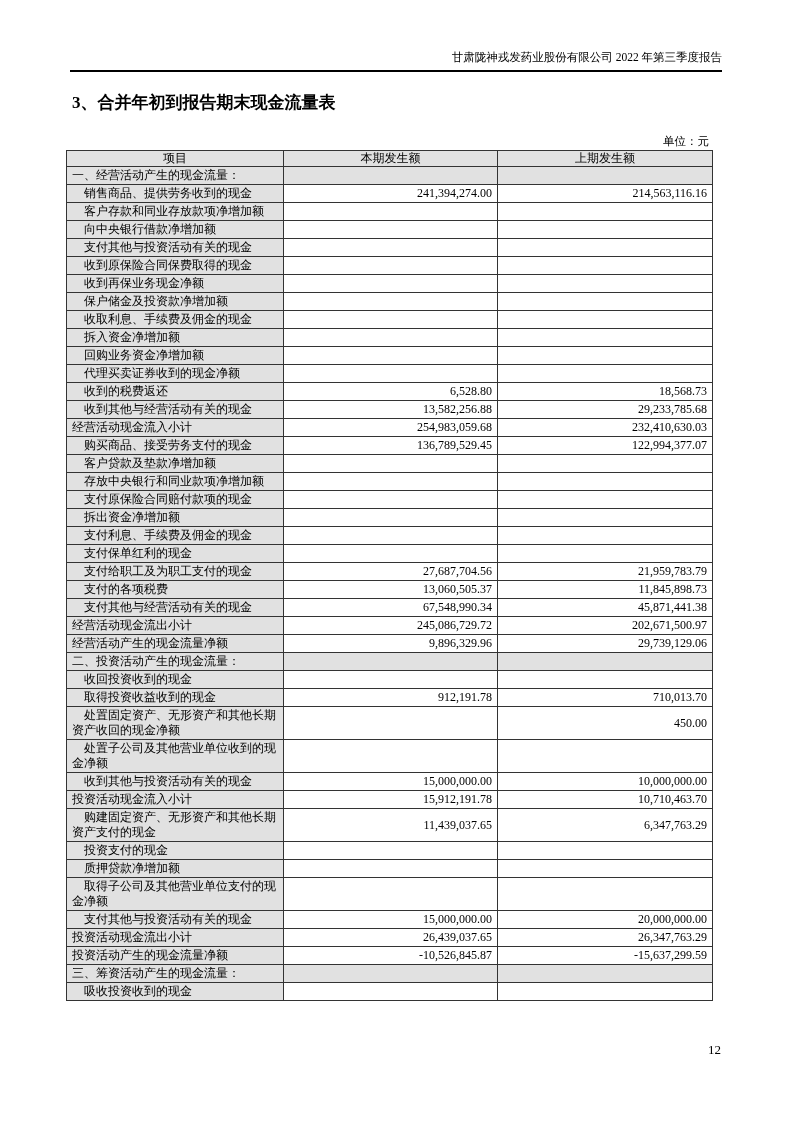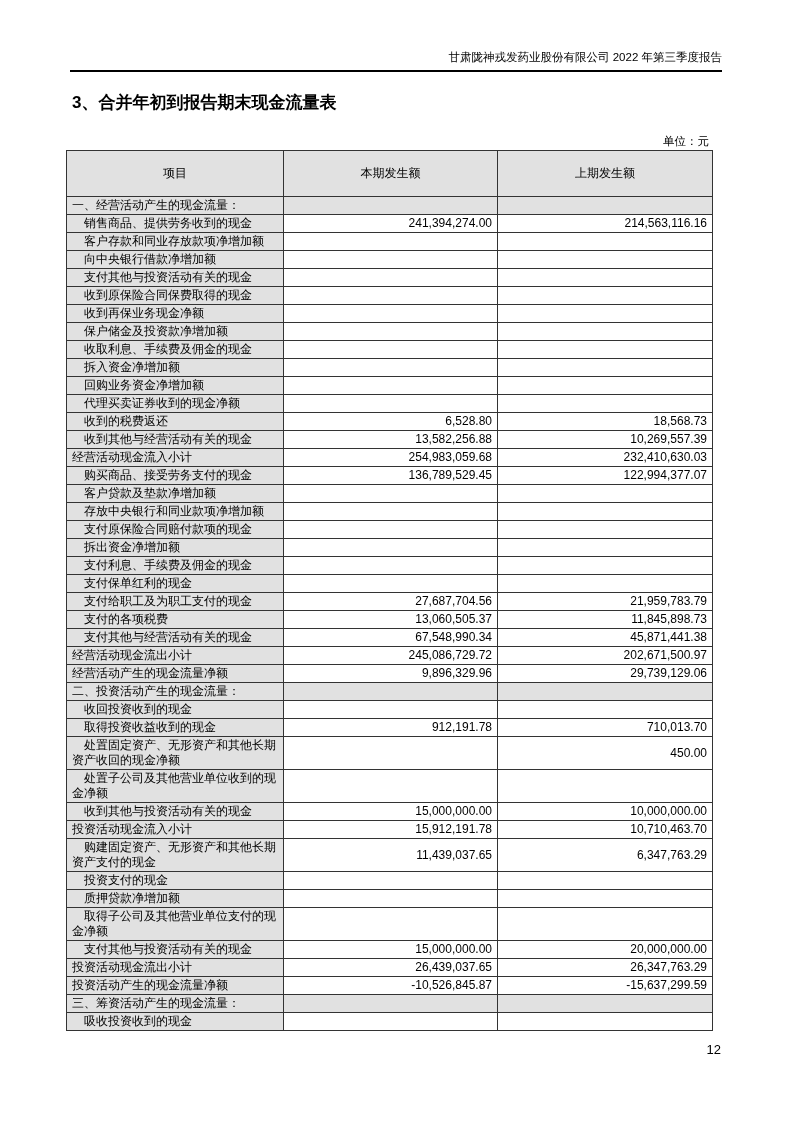--- a/index.html
+++ b/index.html
@@ -5,21 +5,21 @@
   html, body {
     margin: 0;
     padding: 0;
     background: #ffffff;
   }
   .page {
     position: relative;
     width: 793px;
     height: 1122px;
     background: #ffffff;
-    font-family: Liberation Sans, sans-serif;
+    font-family: Liberation Serif, serif;
     color: #000000;
     overflow: hidden;
   }
   .doc-header {
     position: absolute;
     left: 70px;
     right: 71px;
     top: 50px;
     text-align: right;
     font-size: 11.5px;
@@ -60,21 +60,21 @@
     line-height: 15px;
     padding: 1px 5px;
     vertical-align: middle;
     overflow: hidden;
   }
   table.cashflow { border: 1.5px solid #222222; }
   table.cashflow th {
     background: #e1e1e1;
     font-weight: normal;
     text-align: center;
-    padding: 15px 5px;
+    padding: 0 5px;
   }
   td.label {
     background: #e1e1e1;
     text-align: left;
   }
   td.num {
     background: #ffffff;
     text-align: right;
   }
   tr.detail td.label {
@@ -184,21 +184,21 @@
           <td class="num"></td>
         </tr>
         <tr class="detail">
           <td class="label">收到的税费返还</td>
           <td class="num">6,528.80</td>
           <td class="num">18,568.73</td>
         </tr>
         <tr class="detail">
           <td class="label">收到其他与经营活动有关的现金</td>
           <td class="num">13,582,256.88</td>
-          <td class="num">10,269,557.39</td>
+          <td class="num">29,233,785.68</td>
         </tr>
         <tr class="subtotal">
           <td class="label">经营活动现金流入小计</td>
           <td class="num">254,983,059.68</td>
           <td class="num">232,410,630.03</td>
         </tr>
         <tr class="detail">
           <td class="label">购买商品、接受劳务支付的现金</td>
           <td class="num">136,789,529.45</td>
           <td class="num">122,994,377.07</td>

